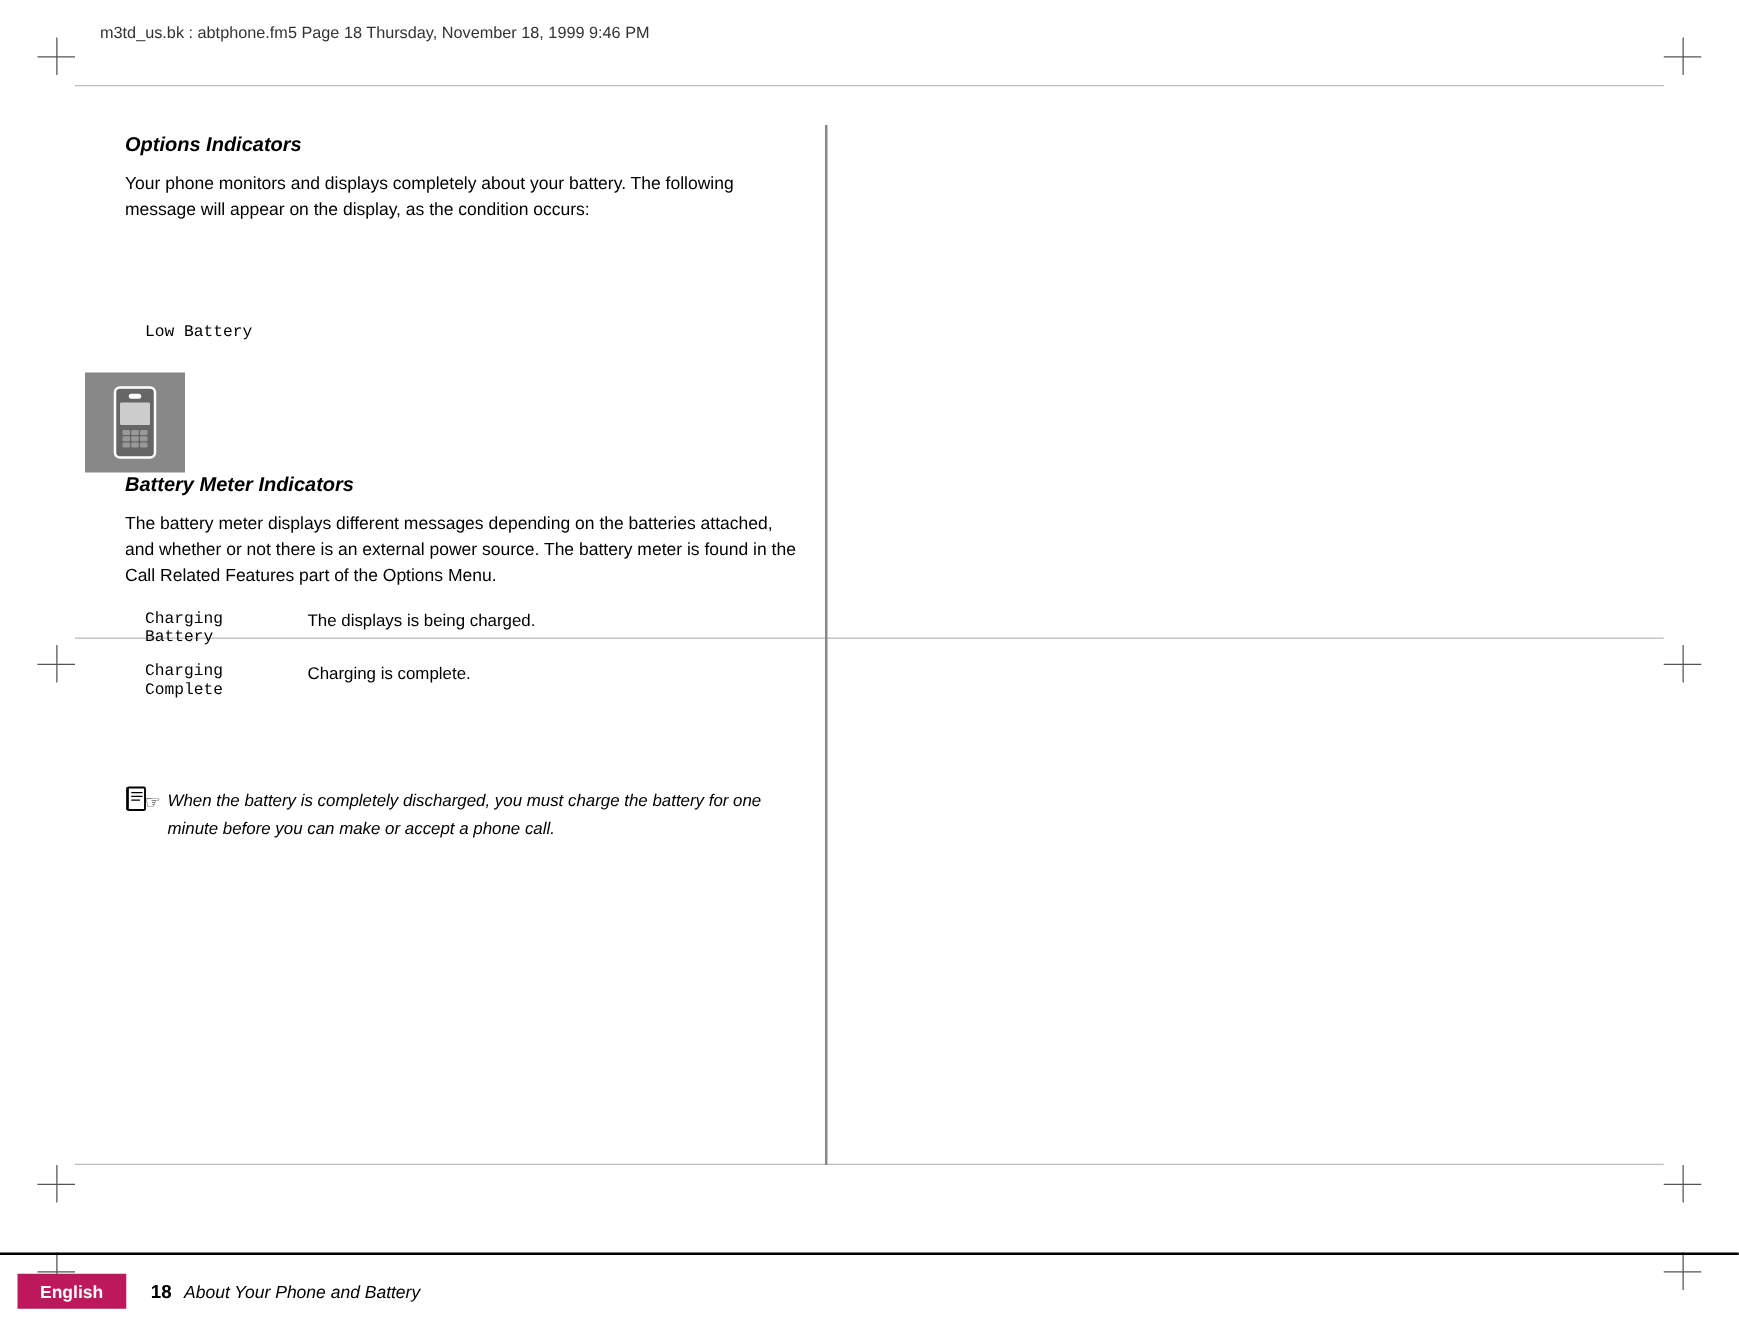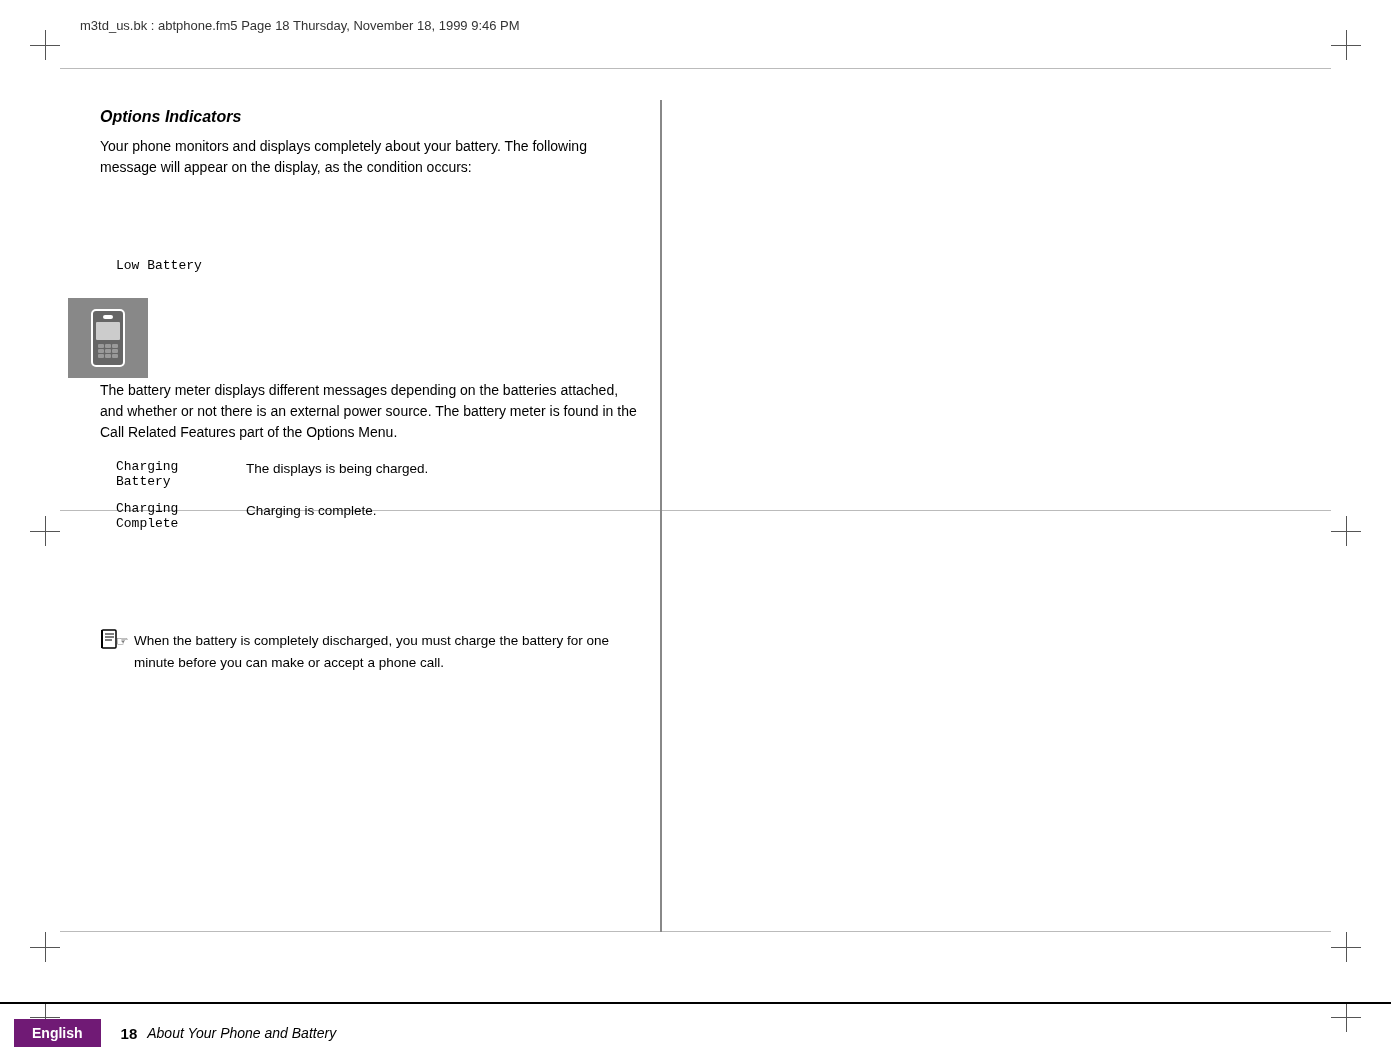--- a/index.html
+++ b/index.html
@@ -194,38 +194,39 @@
 
     .note-icon {
       font-size: 20px;
       margin-right: 6px;
       flex-shrink: 0;
       margin-top: -2px;
     }
 
     .note-text {
       font-size: 13.5px;
+      font-style: italic;
       line-height: 1.6;
       color: #000;
     }
 
     
     .footer {
       position: absolute;
       bottom: 0;
       left: 0;
       right: 0;
       height: 60px;
       border-top: 2px solid #000;
       display: flex;
       align-items: center;
     }
 
     .footer-lang-badge {
-      background: #701a75;
+      background: #be185d;
       color: #fff;
       font-size: 14px;
       font-weight: bold;
       padding: 6px 18px;
       margin-left: 14px;
       font-family: Arial, Helvetica, sans-serif;
     }
 
     .footer-page-num {
       font-size: 15px;
@@ -310,20 +311,21 @@
 <div class="battery-section">
   <div class="section-heading">Options Indicators</div>
   <div class="section-body">Your phone monitors and displays completely about your battery. The following message will appear on the display, as the condition occurs:</div>
 
   <div class="indicator-row" style="margin-top: 80px;">
     <div class="indicator-label">Low Battery</div>
   </div>
 </div>
 
 <div class="meter-section">
+  <div class="section-heading">Battery Meter Indicators</div>
   <div class="section-body">The battery meter displays different messages depending on the batteries attached, and whether or not there is an external power source. The battery meter is found in the Call Related Features part of the Options Menu.</div>
 
   <div class="indicator-row" style="margin-top:16px;">
     <div class="indicator-label display-text">Charging<br>Battery</div>
     <div class="indicator-desc">The displays is being charged.</div>
   </div>
 
   <div class="indicator-row" style="margin-top:8px;">
     <div class="indicator-label display-text">Charging<br>Complete</div>
     <div class="indicator-desc">Charging is complete.</div>

